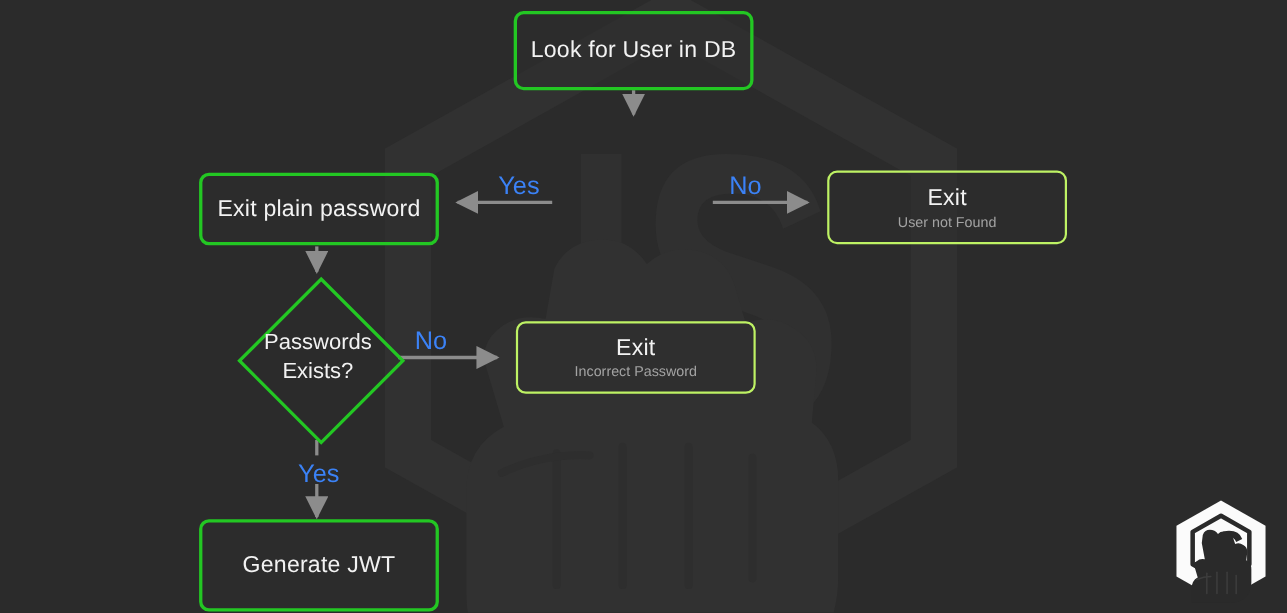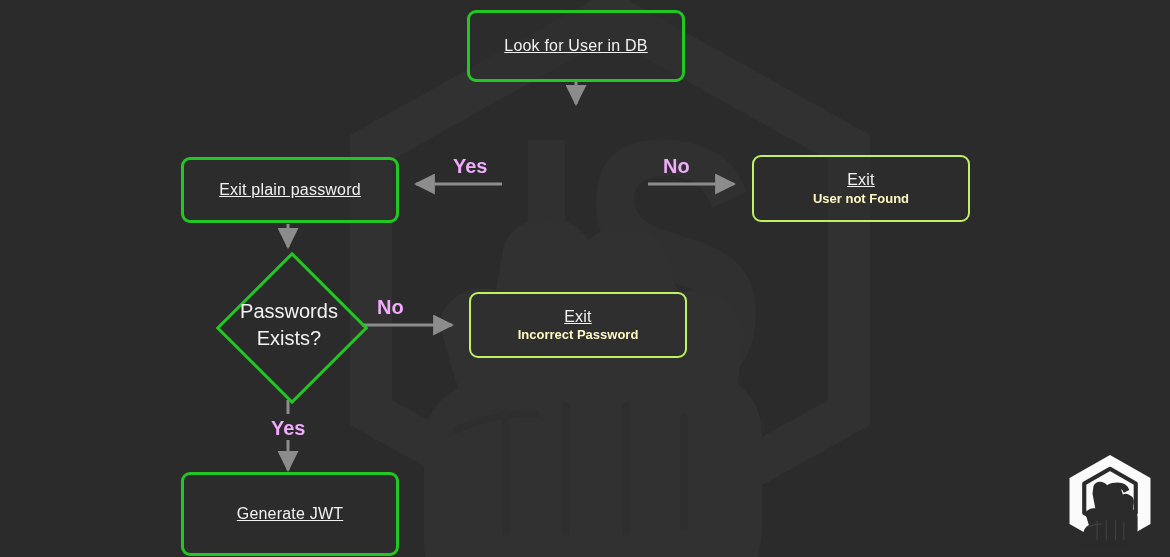--- a/index.html
+++ b/index.html
@@ -54,31 +54,30 @@
   .node-box {
     border-radius: 9px;
     border: 3px solid #23c723;
     background: rgba(45,45,45,0.55);
   }
   .node-box.dim {
     border: 2px solid #bef264;
   }
 
   .node-label-main {
-    font-size: 16px;
+    font-size: 21px;
     font-weight: 400;
     letter-spacing: 0.2px;
     line-height: 1.15;
     white-space: nowrap;
-    text-decoration: underline;
   }
   .node-label-sub {
     font-size: 13px;
-    font-weight: 700;
-    color: #fef9c3;
+    font-weight: 400;
+    color: #a3a3a3;
     margin-top: 1px;
     white-space: nowrap;
   }
 
   
   .node-diamond {
     background: transparent;
     border: none;
   }
   .node-diamond .diamond-shape {
@@ -98,23 +97,23 @@
     z-index: 2;
     font-size: 20px;
     line-height: 1.35;
     color: #f2f2f2;
     white-space: nowrap;
   }
 
   
   .edge-label {
     position: absolute;
-    color: #f0abfc;
-    font-size: 20px;
-    font-weight: 700;
+    color: #3b82f6;
+    font-size: 23px;
+    font-weight: 400;
     white-space: nowrap;
   }
 
   
   #brand-logo {
     position: absolute;
     right: 14px;
     bottom: 8px;
     width: 92px;
     height: 96px;

